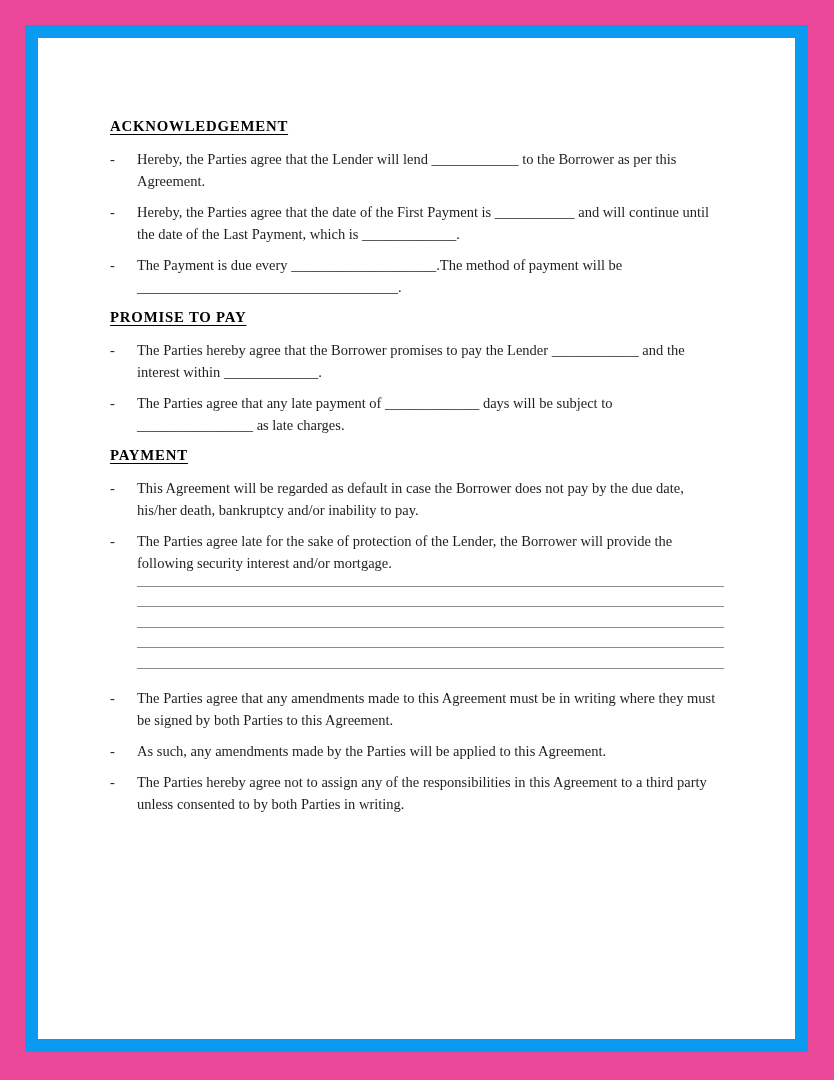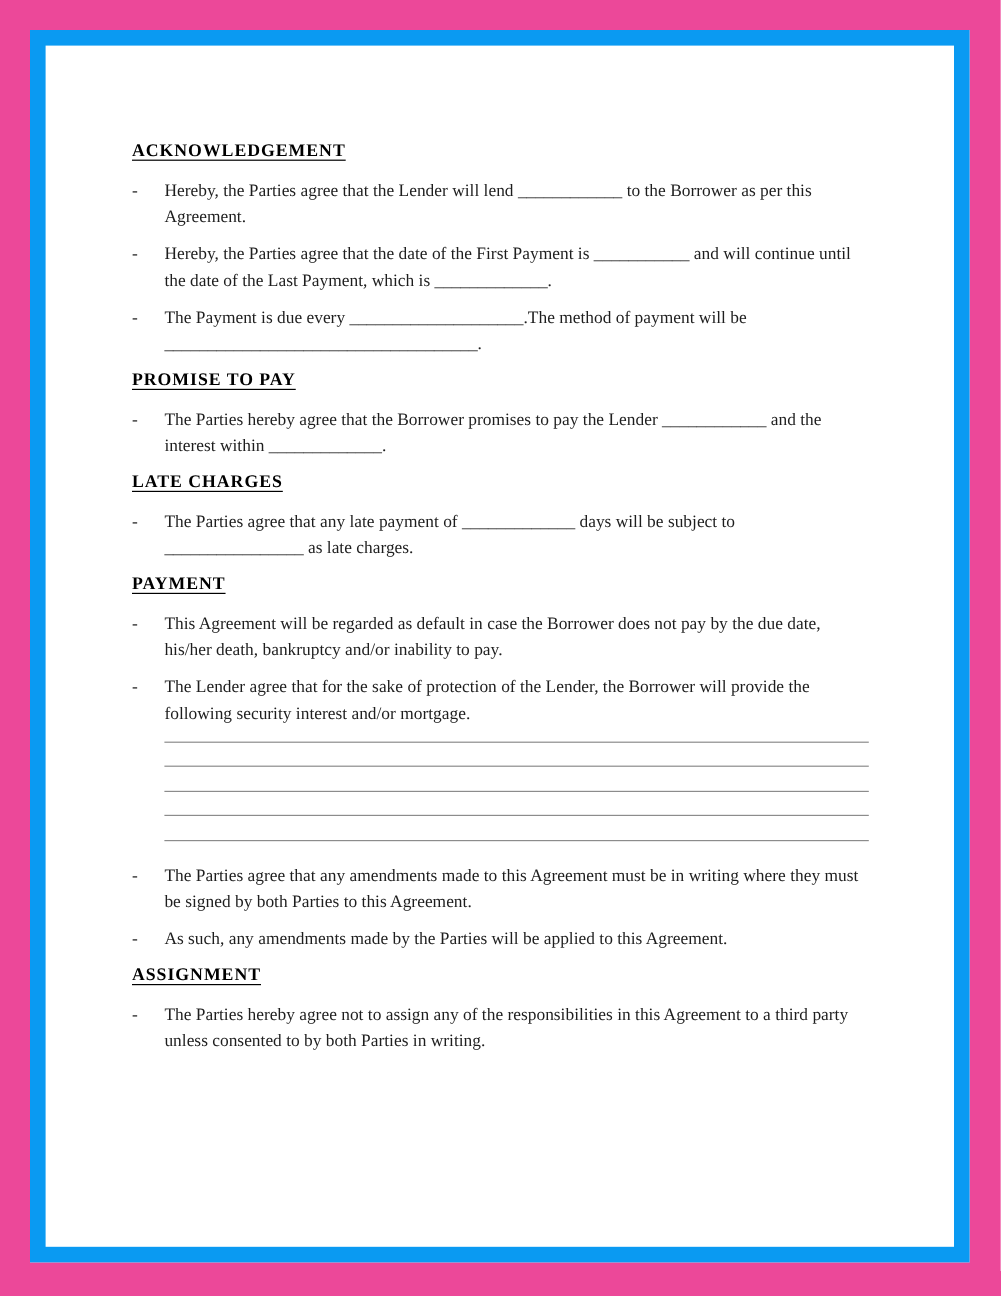--- a/index.html
+++ b/index.html
@@ -86,53 +86,51 @@
       <span class="marker">-</span>
       <span class="text">The Payment is due every ____________________.The method of payment will be ____________________________________.</span>
     </div>
 
     <div class="section-heading">PROMISE TO PAY</div>
     <div class="bullet">
       <span class="marker">-</span>
       <span class="text">The Parties hereby agree that the Borrower promises to pay the Lender ____________ and the interest within _____________.</span>
     </div>
 
-    <div class="section-heading">LATE CHARGES</div>
     <div class="bullet">
       <span class="marker">-</span>
       <span class="text">The Parties agree that any late payment of _____________ days will be subject to ________________ as late charges.</span>
     </div>
 
     <div class="section-heading">PAYMENT</div>
     <div class="bullet">
       <span class="marker">-</span>
       <span class="text">This Agreement will be regarded as default in case the Borrower does not pay by the due date, his/her death, bankruptcy and/or inability to pay.</span>
     </div>
 
     <div class="bullet">
       <span class="marker">-</span>
-      <span class="text">The Lender agree that for the sake of protection of the Lender, the Borrower will provide the following security interest and/or mortgage.</span>
+      <span class="text">The Parties agree late for the sake of protection of the Lender, the Borrower will provide the following security interest and/or mortgage.</span>
     </div>
     <div class="writing-lines">
       <div class="writing-line"></div>
       <div class="writing-line"></div>
       <div class="writing-line"></div>
       <div class="writing-line"></div>
       <div class="writing-line"></div>
     </div>
 
     <div class="bullet">
       <span class="marker">-</span>
       <span class="text">The Parties agree that any amendments made to this Agreement must be in writing where they must be signed by both Parties to this Agreement.</span>
     </div>
     <div class="bullet">
       <span class="marker">-</span>
       <span class="text">As such, any amendments made by the Parties will be applied to this Agreement.</span>
     </div>
 
-    <div class="section-heading">ASSIGNMENT</div>
     <div class="bullet">
       <span class="marker">-</span>
       <span class="text">The Parties hereby agree not to assign any of the responsibilities in this Agreement to a third party unless consented to by both Parties in writing.</span>
     </div>
 
   </div>
 </div>
 
 </body></html>

